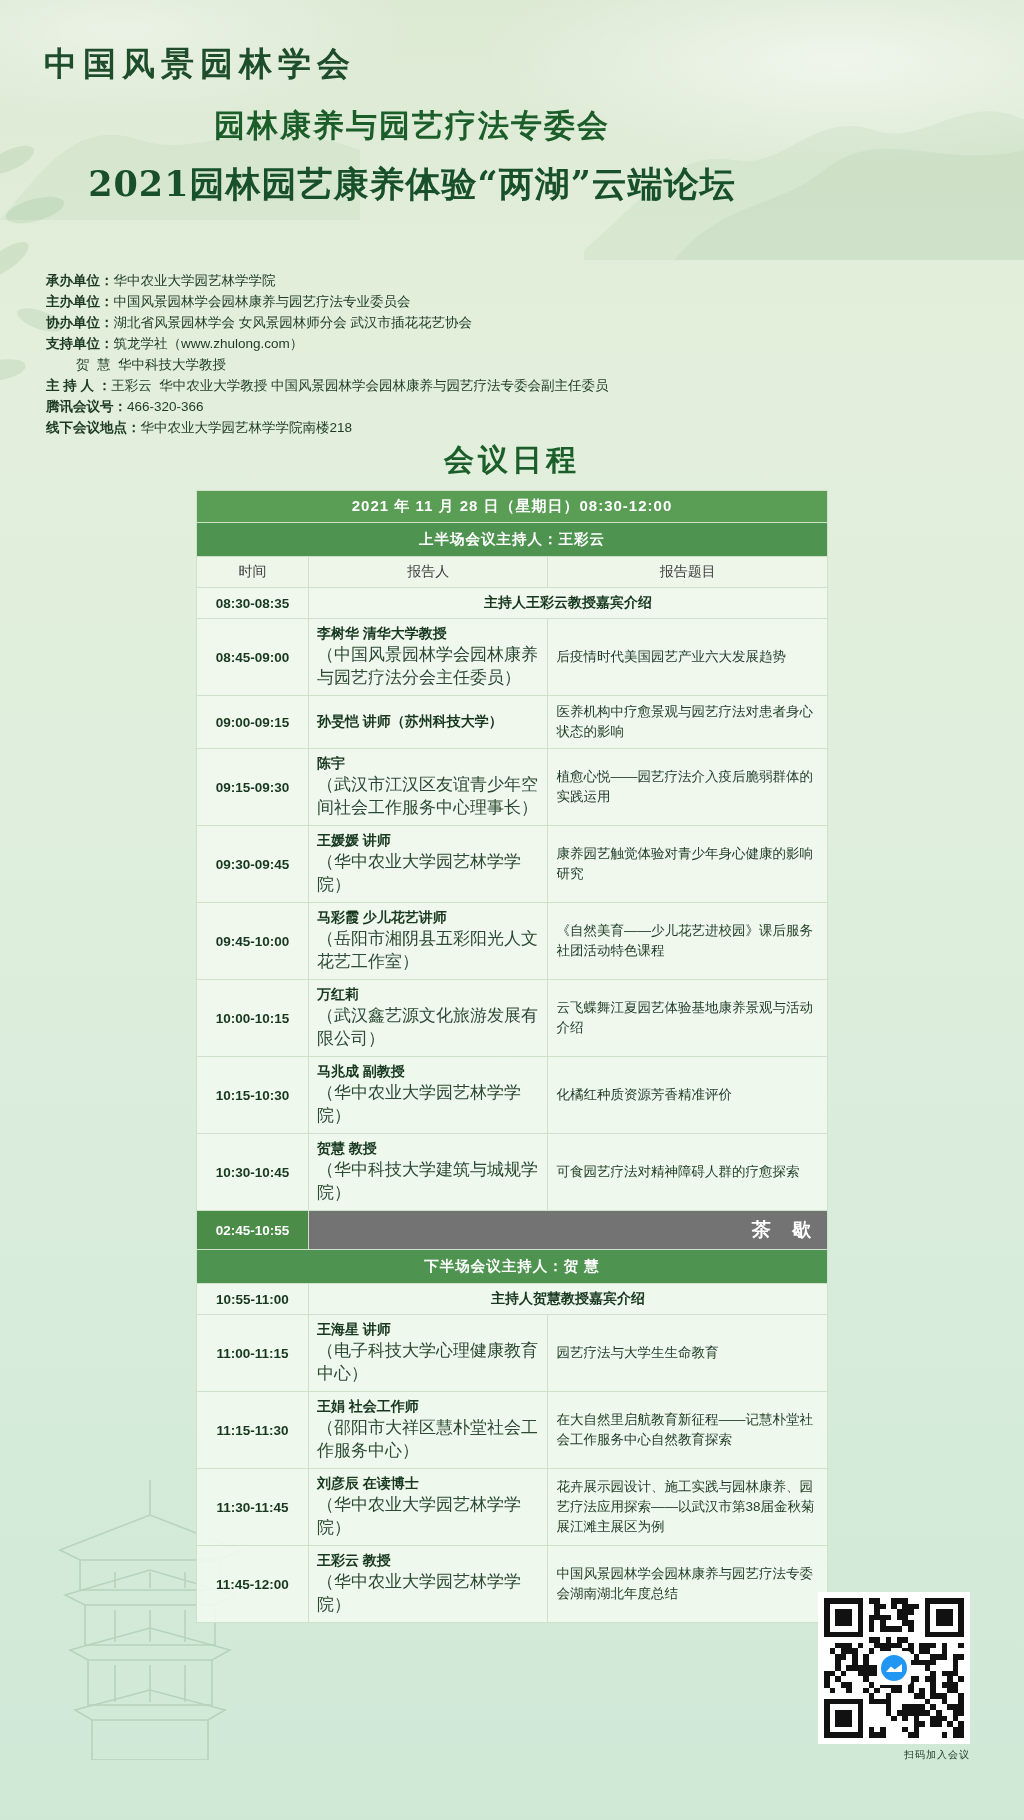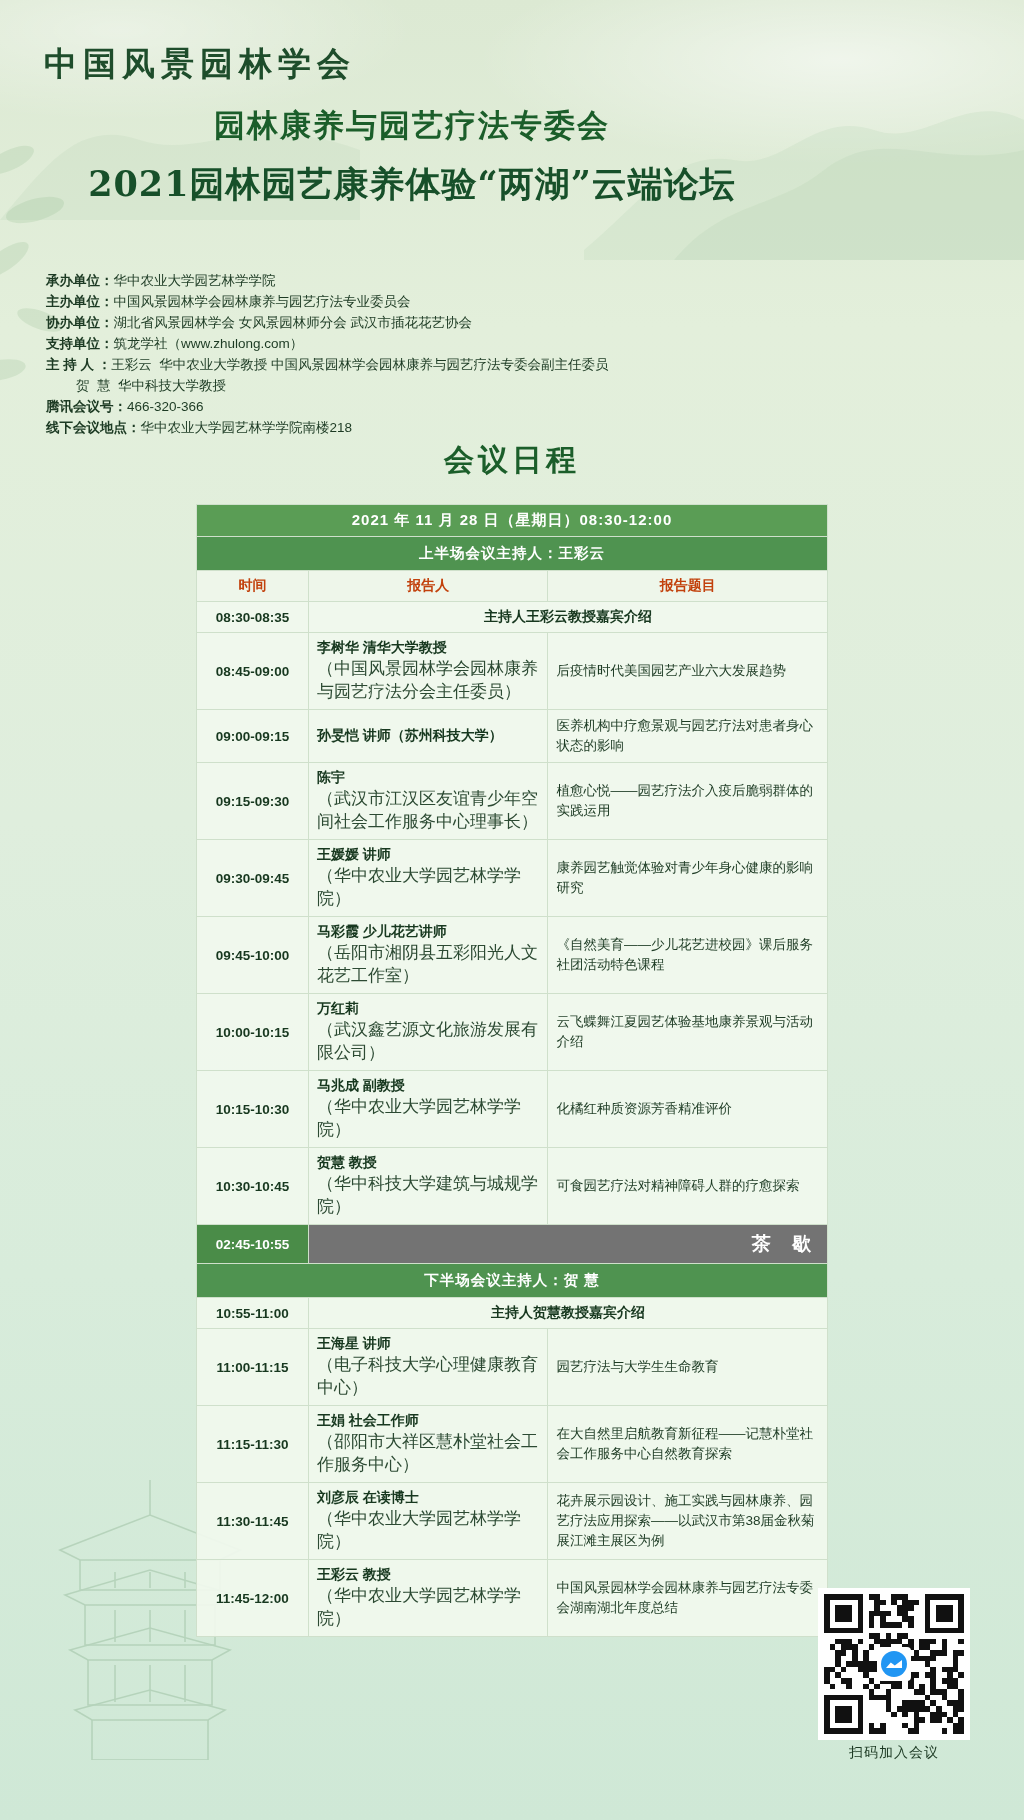--- a/index.html
+++ b/index.html
@@ -61,41 +61,41 @@
   .org-row .lbl { font-weight: bold; }
 
   .agenda-title {
     position: absolute; left: 0; top: 440px; width: 1024px; text-align: center;
     font-family: "DejaVu Serif", "Liberation Serif", serif;
     font-size: 30px; font-weight: bold; color: #1b5e2a; letter-spacing: 4px;
   }
 
   
   .tbl-wrap {
-    position: absolute; left: 196px; top: 490px; width: 560px; margin-top: 14px;
+    position: absolute; left: 196px; top: 490px; width: 560px;
   }
   table.agenda {
     width: 632px; border-collapse: collapse;
     background: rgba(241,248,238,0.92);
     font-size: 13px;
   }
   table.agenda td {
     border: 1px solid #cfe0cb;
     padding: 6px 8px;
     vertical-align: middle;
   }
   .band {
     background: #5a9d55; color: #fff; font-weight: bold;
     text-align: center; letter-spacing: 1px;
     font-size: 15px; padding: 9px 6px;
   }
   .band.sub { background: #4f9350; font-size: 14.5px; padding: 7px 6px; }
   .colhead td {
-    background: #eef6ea; text-align: center; font-weight: bold; font-size: 14px;
-    padding: 7px 6px; color: #c2410c;
+    background: #eef6ea; text-align: center; font-weight: normal; font-size: 14px;
+    padding: 7px 6px; color: #404040;
   }
   .c-time { width: 112px; text-align: center; font-weight: bold; color: #17381f; font-size: 13.5px; }
   .c-speaker { width: 240px; }
   .c-topic { width: 280px; line-height: 20px; font-size: 13.5px; }
   .sp-name { font-size: 14px; font-weight: bold; color: #17381f; }
   .sp-aff { font-size: 17px; color: #2c4a33; }
   .inline-aff { font-size: 11.5px; color: #2c4a33; font-weight: normal; }
   .full-center {
     text-align: center; font-size: 14px; font-weight: bold; color: #17381f;
   }
@@ -126,21 +126,21 @@
   .qr-logo i {
     width: 26px; height: 26px; background: #2196f3; border-radius: 50%;
     display: block; position: relative;
   }
   .qr-logo i:after {
     content: ""; position: absolute; left: 5px; top: 9px; width: 16px; height: 8px;
     background: #fff;
     clip-path: polygon(0 100%, 30% 30%, 55% 70%, 100% 0, 100% 100%);
   }
   .qr-cap {
-    margin-top: 4px; font-size: 14px; color: #1c3a23; letter-spacing: 1px;
+    margin-top: 4px; font-size: 10px; color: #1c3a23; letter-spacing: 1px; text-align: right;
   }
 </style>
 </head>
 <body>
 
 <div class="mist"></div>
 <svg class="mountain" style="right:0;top:0;" width="440" height="260" viewBox="0 0 440 260">
   <path d="M0,250 C60,200 90,150 150,160 C200,170 230,110 290,130 C340,148 380,90 440,120 L440,260 L0,260 Z" fill="#b9d4b6" opacity="0.45"></path>
   <path d="M90,260 C140,200 190,210 240,170 C300,124 350,170 440,150 L440,260 Z" fill="#a9cba7" opacity="0.4"></path>
 </svg>
@@ -178,22 +178,22 @@
 <div class="header-block">
   <div class="conf-line1">园林康养与园艺疗法专委会</div>
   <div class="conf-line2">2021园林园艺康养体验“两湖”云端论坛</div>
 </div>
 
 <div class="org-block" id="org-block">
     <div class="org-row"><span class="lbl">承办单位：</span><span>华中农业大学园艺林学学院</span></div>
     <div class="org-row"><span class="lbl">主办单位：</span><span>中国风景园林学会园林康养与园艺疗法专业委员会</span></div>
     <div class="org-row"><span class="lbl">协办单位：</span><span>湖北省风景园林学会 女风景园林师分会 武汉市插花花艺协会</span></div>
     <div class="org-row"><span class="lbl">支持单位：</span><span>筑龙学社（www.zhulong.com）</span></div>
+    <div class="org-row"><span class="lbl"></span><span>        贺  慧  华中科技大学教授</span></div>
     <div class="org-row"><span class="lbl">主 持 人 ：</span><span>王彩云  华中农业大学教授 中国风景园林学会园林康养与园艺疗法专委会副主任委员</span></div>
-    <div class="org-row"><span class="lbl"></span><span>        贺  慧  华中科技大学教授</span></div>
     <div class="org-row"><span class="lbl">腾讯会议号：</span><span>466-320-366</span></div>
     <div class="org-row"><span class="lbl">线下会议地点：</span><span>华中农业大学园艺林学学院南楼218</span></div>
   </div>
 
 <div class="agenda-title">会议日程</div>
 
 <div class="tbl-wrap">
   <table class="agenda">
     <tbody id="agenda-body">
         <tr>

